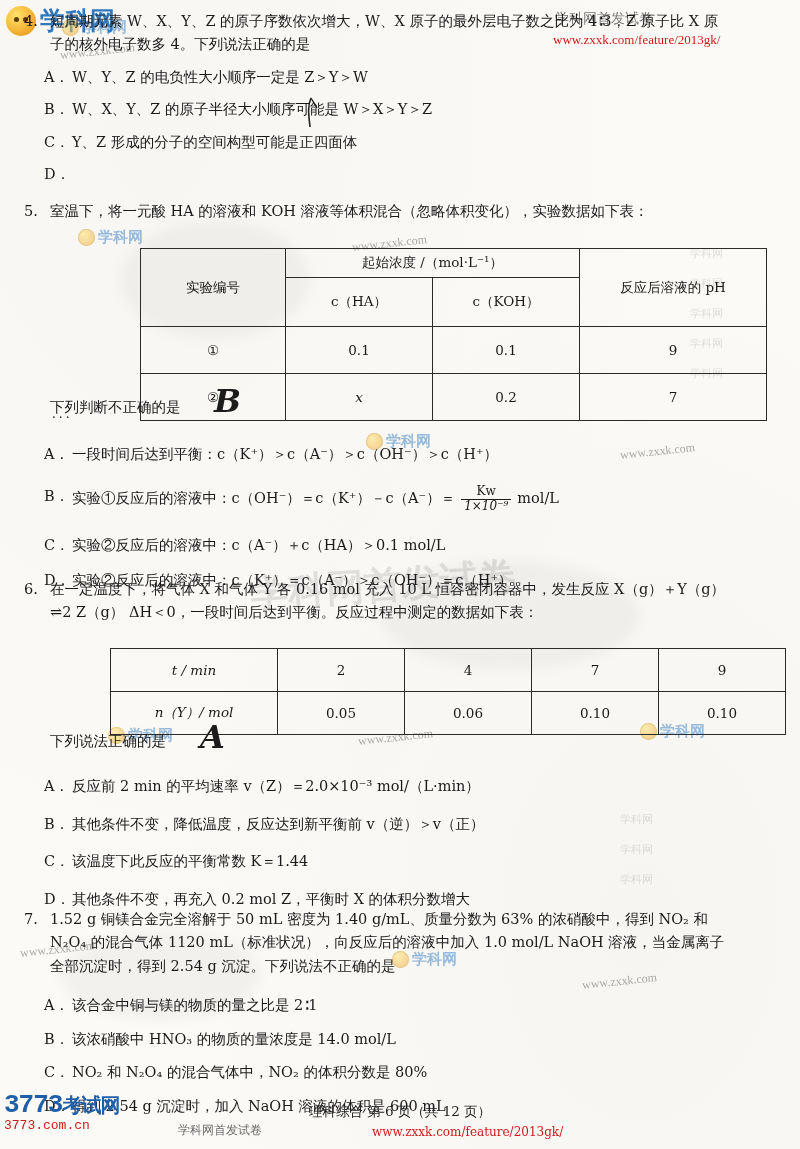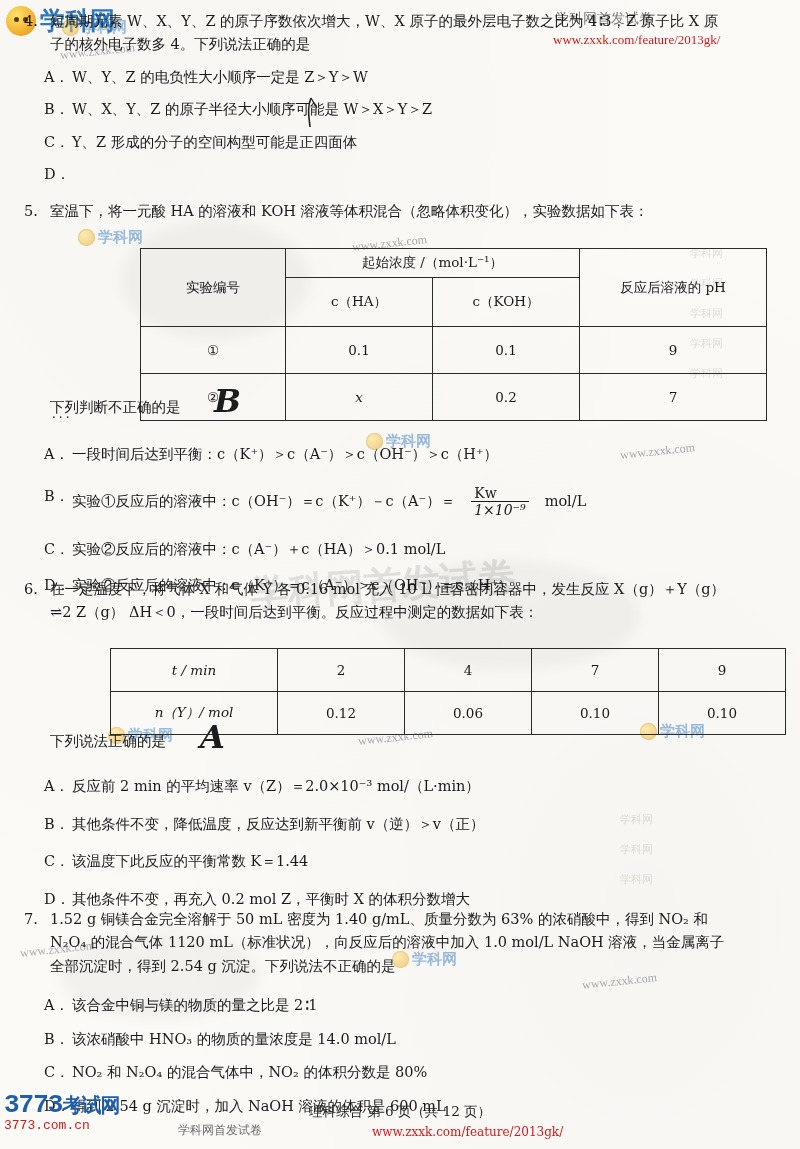--- a/index.html
+++ b/index.html
@@ -166,24 +166,24 @@
     pointer-events: none;
   }
   .hand-mark {
     position: absolute;
     pointer-events: none;
   }
   
   .frac {
     display: inline-block;
     vertical-align: middle;
-    text-align: left;
-    font-size: 14px;
+    text-align: center;
+    font-size: 12px;
     line-height: 1.15;
-    margin: 0 16px;
+    margin: 0 6px;
   }
   .frac .top { display: block; border-bottom: 1px solid #1a1a1a; padding: 0 3px; }
   .frac .bot { display: block; padding: 0 3px; font-style: italic; }
   
   .footer-center {
     position: absolute;
     bottom: 28px;
     left: 0;
     width: 800px;
     text-align: center;
@@ -409,21 +409,21 @@
       <tbody>
           <tr>
         <td class="ital" style="width:150px;height:32px;">t / min</td>
         <td style="width:110px;">2</td>
         <td style="width:110px;">4</td>
         <td style="width:110px;">7</td>
         <td style="width:110px;">9</td>
       </tr>
       <tr>
         <td class="ital" style="height:32px;">n（Y）/ mol</td>
-        <td>0.12</td>
+        <td>0.05</td>
         <td>0.06</td>
         <td>0.10</td>
         <td>0.10</td>
       </tr>
     </tbody>
       </table>
   </div>
 
   <div class="q" style="top:720px;">
     <div class="lead">下列说法正确的是</div>

